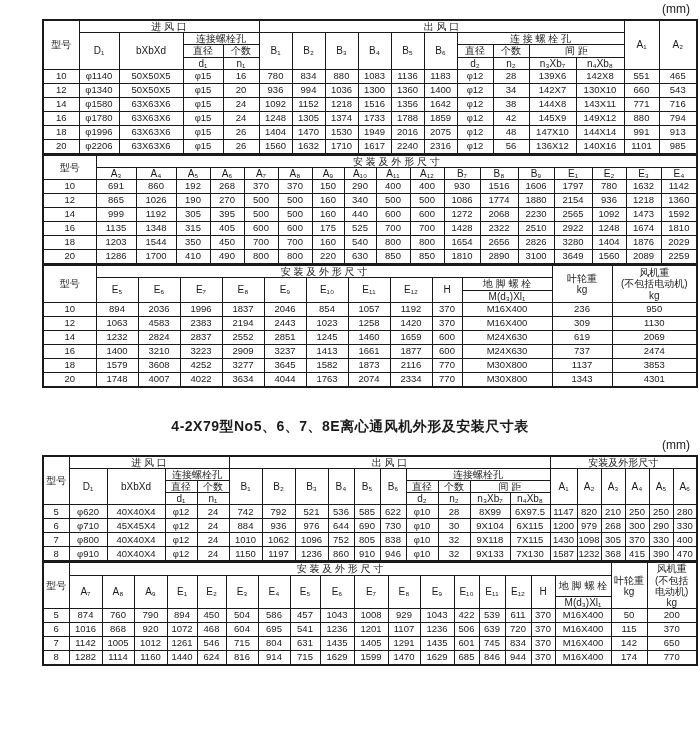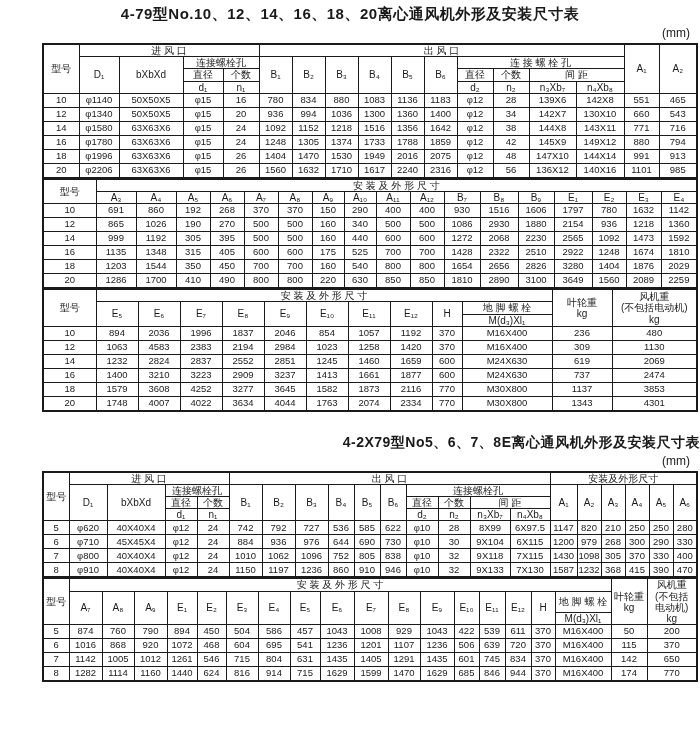--- a/index.html
+++ b/index.html
@@ -6,21 +6,21 @@
   body{background:#e8e8e8;}
   .page{
     width:700px;height:745px;background:#ffffff;color:#1a1a1a;
     font-family:"Liberation Sans","DejaVu Sans",sans-serif;
     overflow:hidden;position:relative;
   }
   .doc-title{
     text-align:center;font-size:15px;font-weight:bold;letter-spacing:0.5px;
     padding-top:5px;
   }
-  .doc-title.second{padding-top:22px;font-size:14px;text-align:right;}
+  .doc-title.second{padding-top:30px;font-size:14px;}
   .unit-row{
     width:654px;margin:0 0 1px 42px;text-align:right;
     font-size:12px;height:18px;line-height:18px;padding-right:6px;box-sizing:border-box;
   }
   .tablewrap{margin-left:42px;width:654px;}
   table.grid{
     border-collapse:collapse;table-layout:fixed;width:654px;
     border:2px solid #1a1a1a;
   }
   .tablewrap table.grid + table.grid{margin-top:-1px;}
@@ -35,21 +35,20 @@
   table.grid thead th{font-size:10px;}
   table.grid tbody td{height:13px;font-size:9.5px;}
   .t2 tbody td{font-size:9px;}
   .t2 thead th{font-size:9.5px;}
 </style>
 </head>
 <body>
 
 <div class="page">
 
-  <div class="doc-title">4-79型No.10、12、14、16、18、20离心通风机外形及安装尺寸表</div>
   <div class="unit-row">(mm)</div>
   <div class="tablewrap t1">
       <table class="grid">
         <colgroup>
           <col style="width: 36px;">
           <col style="width: 40px;">
           <col style="width: 64px;">
           <col style="width: 40px;">
           <col style="width: 36px;">
           <col style="width: 33px;">
@@ -291,21 +290,21 @@
             <td>1026</td>
             <td>190</td>
             <td>270</td>
             <td>500</td>
             <td>500</td>
             <td>160</td>
             <td>340</td>
             <td>500</td>
             <td>500</td>
             <td>1086</td>
-            <td>2930</td>
+            <td>1774</td>
             <td>1880</td>
             <td>2154</td>
             <td>936</td>
             <td>1218</td>
             <td>1360</td>
           </tr>
           <tr>
             <td>14</td>
             <td>999</td>
             <td>1192</td>
@@ -436,29 +435,29 @@
             <td>2036</td>
             <td>1996</td>
             <td>1837</td>
             <td>2046</td>
             <td>854</td>
             <td>1057</td>
             <td>1192</td>
             <td>370</td>
             <td>M16X400</td>
             <td>236</td>
-            <td>480</td>
+            <td>950</td>
           </tr>
           <tr>
             <td>12</td>
             <td>1063</td>
             <td>4583</td>
             <td>2383</td>
             <td>2194</td>
-            <td>2984</td>
+            <td>2443</td>
             <td>1023</td>
             <td>1258</td>
             <td>1420</td>
             <td>370</td>
             <td>M16X400</td>
             <td>309</td>
             <td>1130</td>
           </tr>
           <tr>
             <td>14</td>
@@ -594,21 +593,21 @@
         </thead>
         <tbody>
           <tr>
             <td>5</td>
             <td>φ620</td>
             <td>40X40X4</td>
             <td>φ12</td>
             <td>24</td>
             <td>742</td>
             <td>792</td>
-            <td>727</td>
+            <td>521</td>
             <td>536</td>
             <td>585</td>
             <td>622</td>
             <td>φ10</td>
             <td>28</td>
             <td>8X99</td>
             <td>6X97.5</td>
             <td>1147</td>
             <td>820</td>
             <td>210</td>

